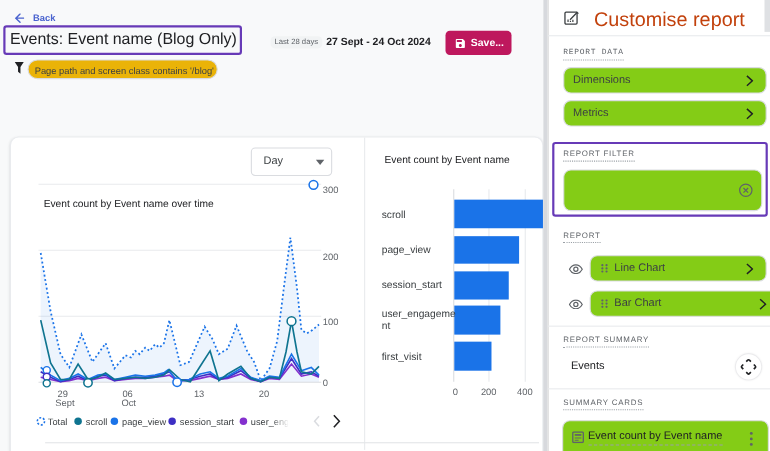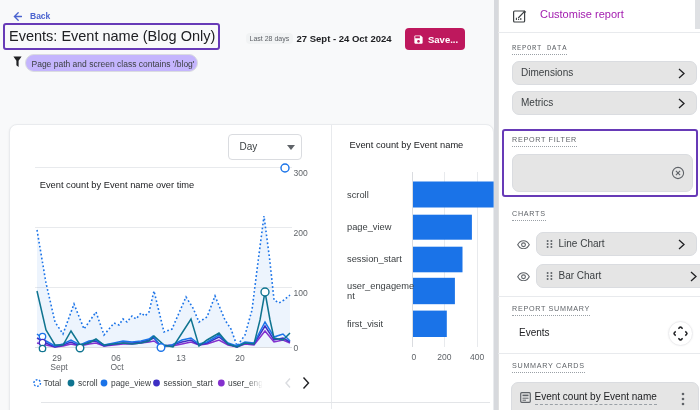--- a/index.html
+++ b/index.html
@@ -1,21 +1,21 @@
 <!DOCTYPE html>
 <html><head>
 <meta charset="utf-8">
 <style>
   html,body{margin:0;padding:0;}
   body{width:700px;height:410px;overflow:hidden;position:relative;
        font-family:"Liberation Sans",sans-serif;background:#f8f9fa;color:#202124;}
   .abs{position:absolute;}
   .card{background:#fff;border:1px solid #e9ebee;border-radius:8px;
         box-shadow:0 1px 2px rgba(60,64,67,.10);}
-  .pcard{background:#e5e5e5;border:1px solid #dadce0;border-radius:7px;}
+  .pcard{background:#84cc16;border:1px solid #dadce0;border-radius:7px;}
   .seclabel{font-size:7.2px;letter-spacing:0.7px;color:#5f6368;font-weight:400;
             border-bottom:1px dotted #9aa0a6;padding-bottom:2px;display:inline-block;}
 </style>
 </head>
 <body>
 
 <svg class="abs" style="left:13px;top:11.5px;" width="9" height="9" viewBox="0 0 9 9">
   <path d="M5.2 0.8 1.4 4.5 5.2 8.2 M1.8 4.5 H8.6" stroke="#4a63cf" stroke-width="1.3" fill="none" stroke-linecap="round"></path>
 </svg>
 <div class="abs" style="left:30px;top:11px;font-size:8.5px;font-weight:bold;color:#4a63cf;">Back</div>
@@ -32,21 +32,21 @@
 <div class="abs" style="left:405px;top:28px;width:60px;height:22px;background:#be185d;border-radius:4px;">
   <svg width="11" height="11" viewBox="0 0 24 24" style="position:absolute;left:8px;top:5.5px;">
     <path d="M17 3H5c-1.11 0-2 .9-2 2v14c0 1.1.89 2 2 2h14c1.1 0 2-.9 2-2V7l-4-4zm-5 16c-1.66 0-3-1.34-3-3s1.34-3 3-3 3 1.34 3 3-1.34 3-3 3zm3-10H5V5h10v4z" fill="#fff"></path>
   </svg>
   <span style="position:absolute;left:23px;top:6px;font-size:9.5px;font-weight:bold;color:#fff;">Save...</span>
 </div>
 
 <svg class="abs" style="left:13px;top:56px;" width="9" height="12" viewBox="0 0 9 12">
   <path d="M0.4 0.4 H8.6 L5.6 4.8 V11 L3.4 9.3 V4.8 Z" fill="#202124"></path>
 </svg>
-<div class="abs" style="left:25px;top:54px;width:170.5px;height:16px;background:#c4b5fd;border:1px solid #dadce0;border-radius:9px;">
+<div class="abs" style="left:25px;top:54px;width:170.5px;height:16px;background:#eab308;border:1px solid #dadce0;border-radius:9px;">
   <span style="position:absolute;left:5.5px;top:3.5px;font-size:8.5px;color:#3c4043;white-space:nowrap;">Page path and screen class contains '/blog'</span>
 </div>
 
 <div class="card abs" style="left:9px;top:124px;width:483px;height:300px;"></div>
 
 <div class="abs" style="left:331px;top:125px;width:1px;height:284px;background:#e8eaed;"></div>
 
 <div class="abs" style="left:41px;top:402px;width:449px;height:1px;background:#e3e5e8;"></div>
 
 <div class="abs" style="left:39.7px;top:140.4px;font-size:9.3px;color:#202124;margin-top:40px;">Event count by Event name over time</div>
@@ -159,21 +159,21 @@
 
 <div class="abs" style="left:493.5px;top:0;width:4px;height:410px;background:#d7d9dd;"></div>
 
 <div class="abs" style="left:497.5px;top:0;width:202.5px;height:410px;background:#fff;border-left:1px solid #e0e0e0;"></div>
 
 <svg class="abs" style="left:512px;top:8px;" width="16" height="16" viewBox="0 0 16 16">
   <rect x="1.6" y="3" width="11" height="11" rx="1" fill="none" stroke="#3c4043" stroke-width="1.2"></rect>
   <path d="M6.2 10 L12.6 3.4 M12 2.6 L13.8 4.4" stroke="#3c4043" stroke-width="1.2" fill="none"></path>
   <path d="M4.4 9.8 v2.3 M6.6 10.8 v1.3 M8.8 10 v2.1" stroke="#3c4043" stroke-width="1.1"></path>
 </svg>
-<div class="abs" style="left:540px;top:8.3px;font-size:11px;color:#a21caf;">Customise report</div>
+<div class="abs" style="left:540px;top:8.3px;font-size:18px;color:#c2410c;">Customise report</div>
 <div class="abs" style="left:498px;top:31.5px;width:202px;height:1px;background:#e8eaed;"></div>
 
 <div class="abs seclabel" style="left:512px;top:43.5px;font-family:Liberation Mono, monospace;">REPORT DATA</div>
 <div class="pcard abs" style="left:512px;top:60.5px;width:183px;height:22px;">
   <span style="position:absolute;left:8px;top:5px;font-size:10px;color:#3c4043;">Dimensions</span>
   <svg width="7" height="11" viewBox="0 0 7 11" style="position:absolute;right:11px;top:6px;">
       <path d="M1 1 L6 5.5 L1 10" stroke="#202124" stroke-width="1.3" fill="none"></path>
     </svg>
 </div>
 <div class="pcard abs" style="left:512px;top:90.5px;width:183px;height:22px;">
@@ -185,21 +185,21 @@
 
 <div class="abs" style="left:502px;top:128.5px;width:192px;height:64.5px;border:2px solid #673ab7;border-radius:3px;"></div>
 <div class="abs seclabel" style="left:512px;top:135px;">REPORT FILTER</div>
 <div class="pcard abs" style="left:512px;top:153.5px;width:179px;height:36px;">
   <svg width="14" height="14" viewBox="0 0 14 14" style="position:absolute;right:7px;top:11px;">
     <circle cx="7" cy="7" r="5.6" fill="none" stroke="#5f6368" stroke-width="1.1"></circle>
     <path d="M4.9 4.9 L9.1 9.1 M9.1 4.9 L4.9 9.1" stroke="#5f6368" stroke-width="1.1"></path>
   </svg>
 </div>
 
-<div class="abs seclabel" style="left:512px;top:209px;">CHARTS</div>
+<div class="abs seclabel" style="left:512px;top:209px;">REPORT</div>
 <svg class="abs" style="left:517px;top:239.5px;" width="13" height="9.5" viewBox="0 0 13 9.5">
   <path d="M6.5 0.8 C3.3 0.8 1.4 3.4 0.7 4.75 C1.4 6.1 3.3 8.7 6.5 8.7 C9.7 8.7 11.6 6.1 12.3 4.75 C11.6 3.4 9.7 0.8 6.5 0.8 Z" fill="none" stroke="#5f6368" stroke-width="1.1"></path>
   <circle cx="6.5" cy="4.75" r="1.9" fill="none" stroke="#5f6368" stroke-width="1.1"></circle>
 </svg>
 <div class="pcard abs" style="left:536px;top:231.5px;width:159px;height:22px;">
   <svg width="7" height="8" viewBox="0 0 7 8" style="position:absolute;left:9px;top:7px;">
     <g fill="#5f6368">
         <circle cx="1.6" cy="1.1" r="1"></circle>
         <circle cx="5.4" cy="1.1" r="1"></circle>
         <circle cx="1.6" cy="4" r="1"></circle>

